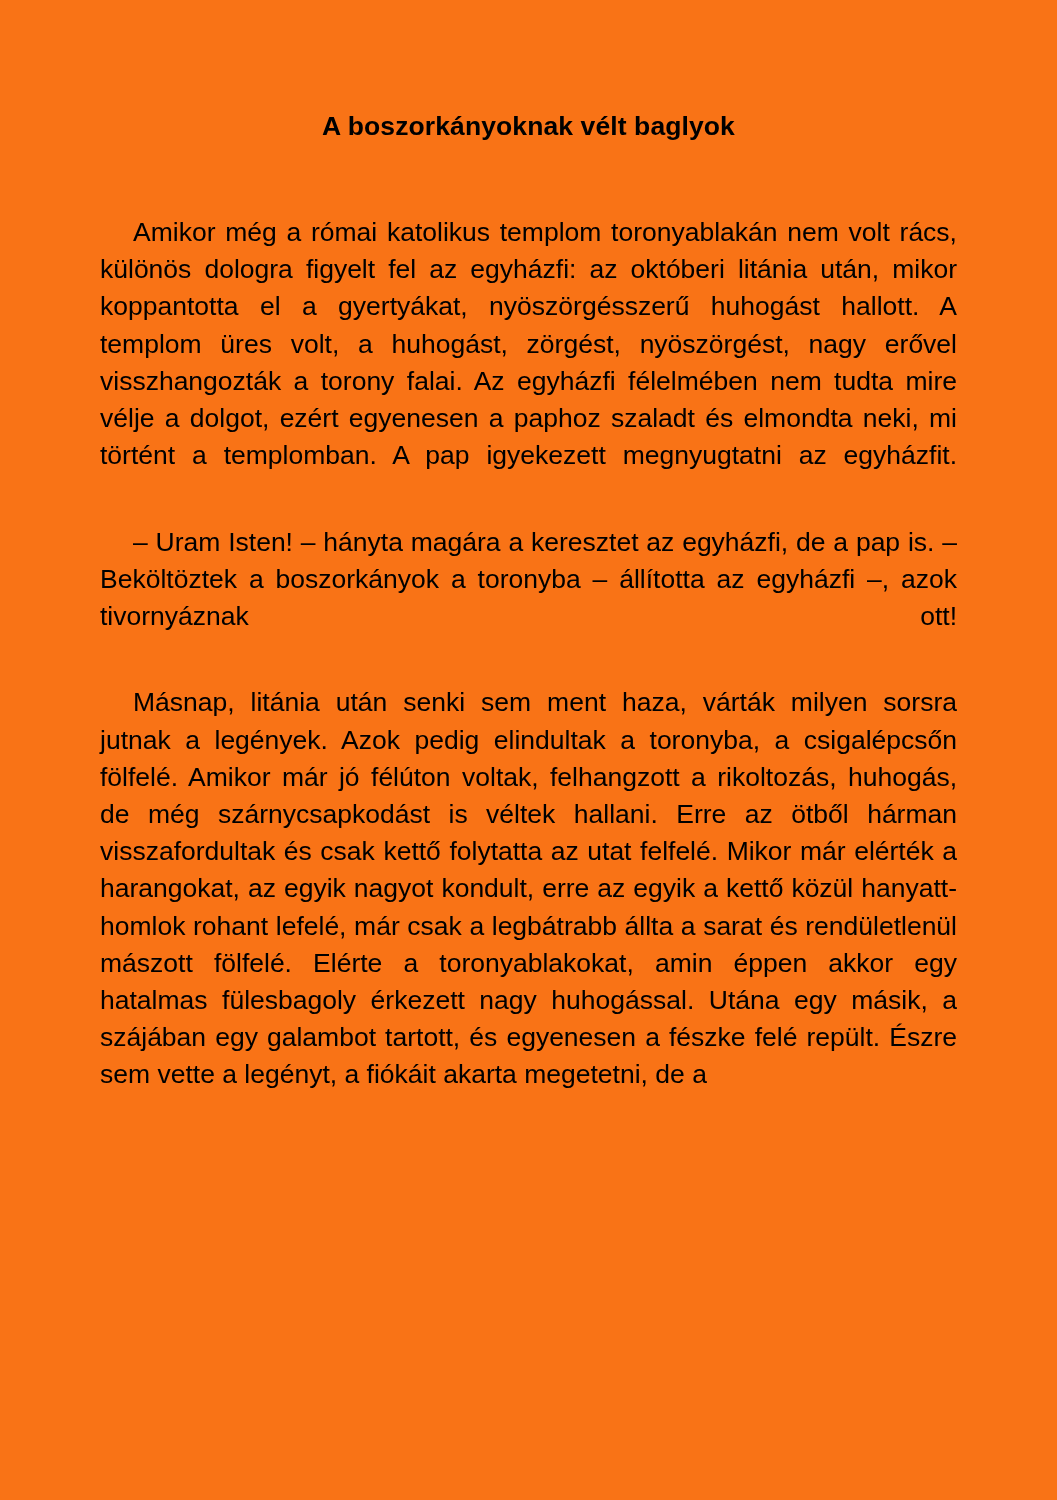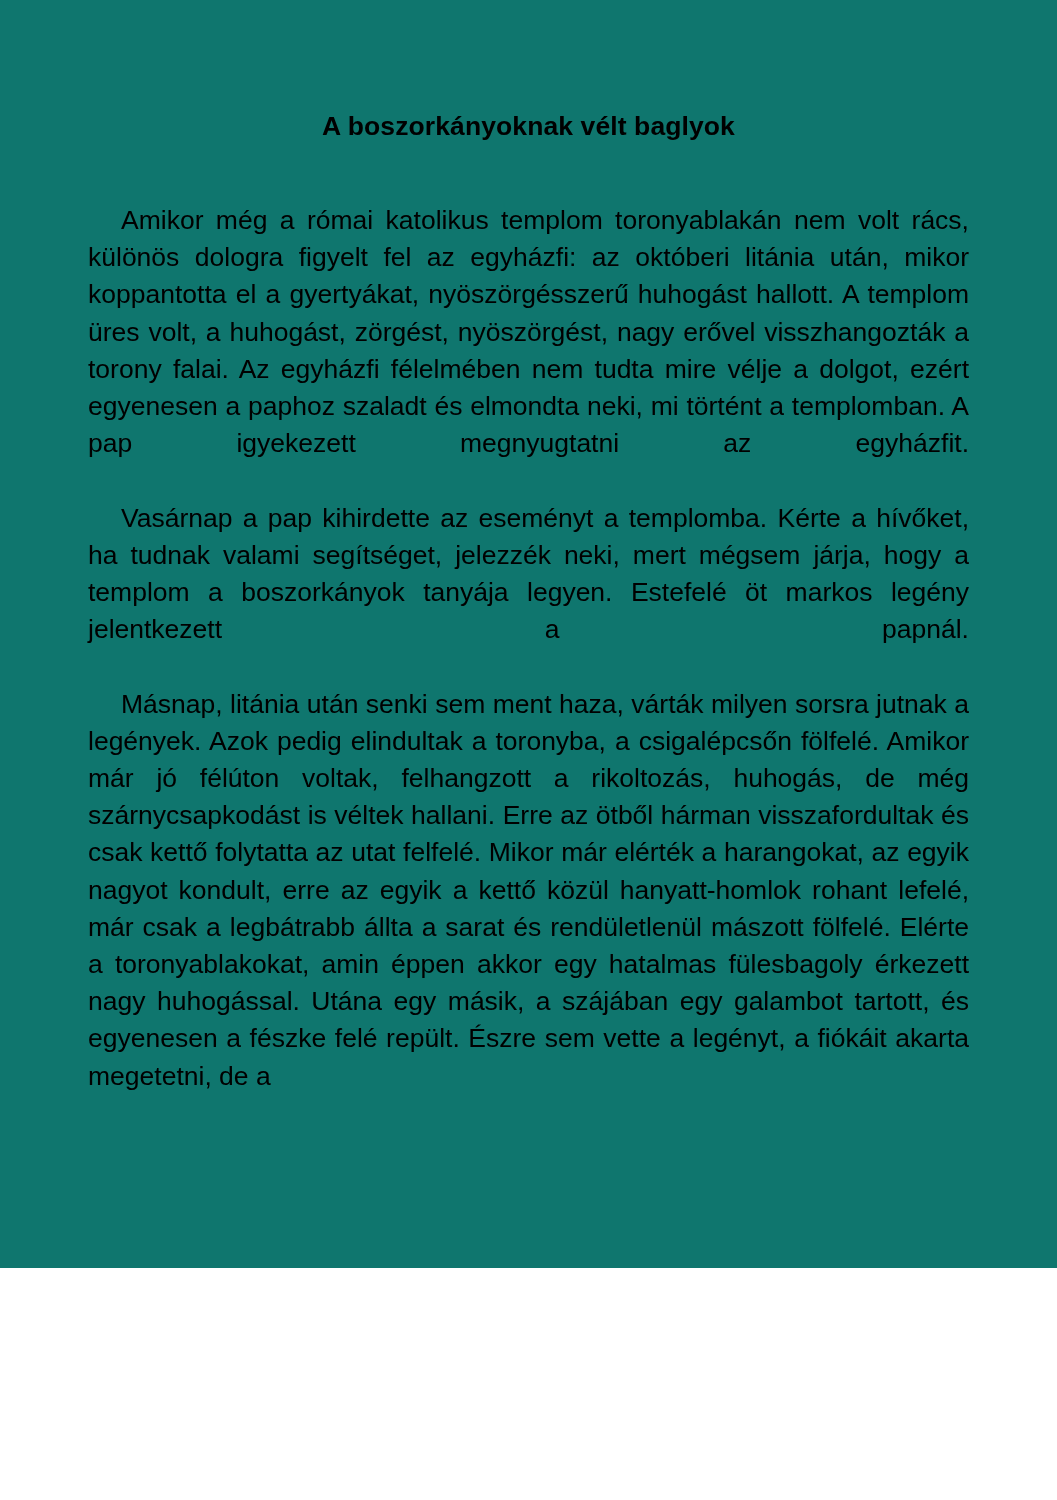--- a/index.html
+++ b/index.html
@@ -3,22 +3,22 @@
 <meta charset="utf-8">
 <style>
   html, body {
     margin: 0;
     padding: 0;
     background: #ffffff;
   }
   .page {
     position: relative;
     width: 1057px;
-    height: 1268px;
-    background: #0f766e;
+    height: 1500px;
+    background: #f97316;
     overflow: hidden;
     box-sizing: border-box;
   }
   .doc-title {
     position: absolute;
     top: 92px;
     left: 88px;
     width: 881px;
     text-align: center;
     font-family: "Liberation Sans", sans-serif;
@@ -36,21 +36,21 @@
     font-family: "Liberation Sans", sans-serif;
     font-size: 26.5px;
     line-height: 37.2px;
     color: #000000;
     text-align: justify;
     text-justify: inter-word;
     -webkit-hyphens: none;
     hyphens: none;
   }
   .para {
-    margin: 0;
+    margin: 12px;
     text-indent: 33px;
     text-align: justify;
   }
   
   .para::after {
     content: "";
     display: inline-block;
     width: 100%;
   }
   .para.no-stretch::after {
@@ -63,21 +63,21 @@
 <div class="page">
 
   <h1 class="doc-title">A boszorkányoknak vélt baglyok</h1>
 
   <div class="body-block">
 
     <p class="para">Amikor még a római katolikus templom toronyablakán nem volt rács, különös dologra figyelt fel az egyházfi: az októberi litánia után, mikor koppantotta el a gyertyákat, nyöszörgésszerű huhogást hallott. A templom üres volt, a huhogást, zörgést, nyöszörgést, nagy erővel visszhangozták a torony falai. Az egyházfi félelmében nem tudta mire vélje a dolgot, ezért egyenesen a paphoz szaladt és elmondta neki, mi történt a templomban. A pap igyekezett megnyugtatni az egyházfit.</p>
 
 
 
+    <p class="para">– Uram Isten! – hányta magára a keresztet az egyházfi, de a pap is. – Beköltöztek a boszorkányok a toronyba – állította az egyházfi –, azok tivornyáznak ott!</p>
 
-    <p class="para">Vasárnap a pap kihirdette az eseményt a templomba. Kérte a hívőket, ha tudnak valami segítséget, jelezzék neki, mert mégsem járja, hogy a templom a boszorkányok tanyája legyen. Estefelé öt markos legény jelentkezett a papnál.</p>
 
 
     <p class="para no-stretch">Másnap, litánia után senki sem ment haza, várták milyen sorsra jutnak a legények. Azok pedig elindultak a toronyba, a csigalépcsőn fölfelé. Amikor már jó félúton voltak, felhangzott a rikoltozás, huhogás, de még szárnycsapkodást is véltek hallani. Erre az ötből hárman visszafordultak és csak kettő folytatta az utat felfelé. Mikor már elérték a harangokat, az egyik nagyot kondult, erre az egyik a kettő közül hanyatt-homlok rohant lefelé, már csak a legbátrabb állta a sarat és rendületlenül mászott fölfelé. Elérte a toronyablakokat, amin éppen akkor egy hatalmas fülesbagoly érkezett nagy huhogással. Utána egy másik, a szájában egy galambot tartott, és egyenesen a fészke felé repült. Észre sem vette a legényt, a fiókáit akarta megetetni, de a</p>
 
   </div>
 
 </div>
 
 </body></html>

